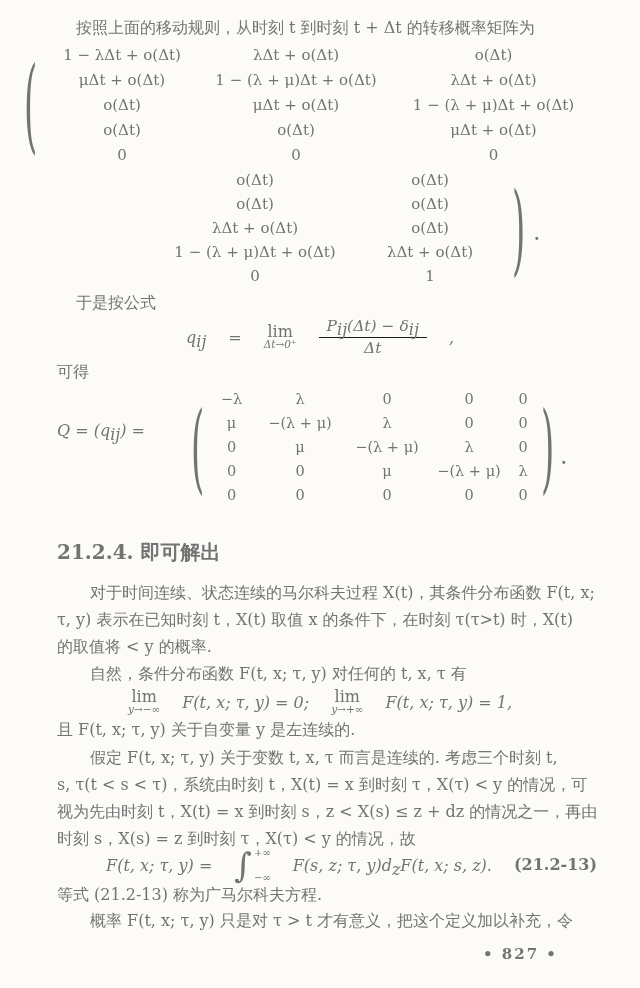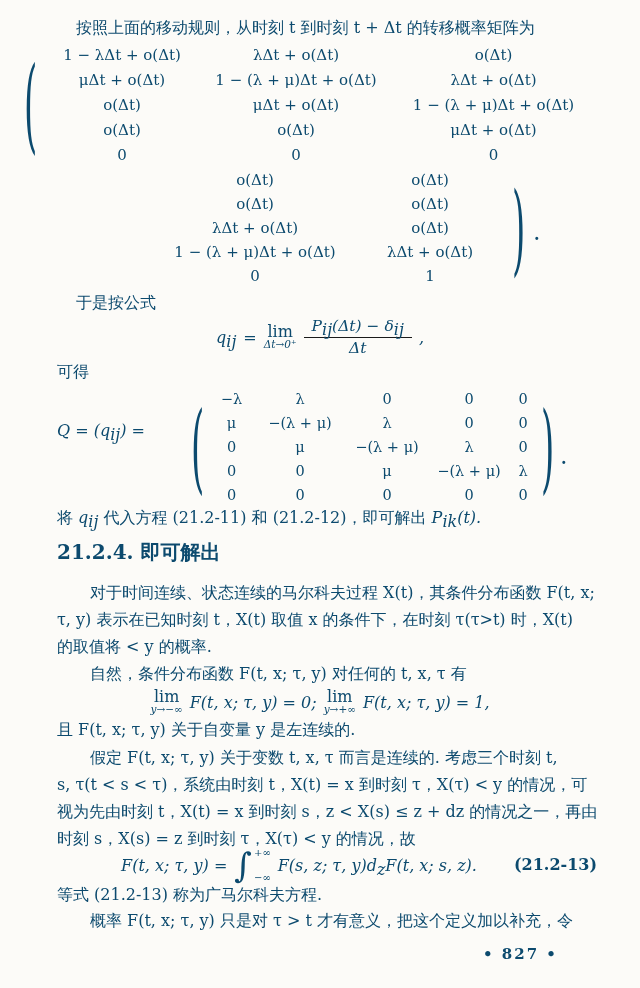--- a/index.html
+++ b/index.html
@@ -1,31 +1,31 @@
 <!DOCTYPE html>
 <html><head>
 <meta charset="utf-8">
 <style>
   html,body{margin:0;padding:0;background:#e8e6e0;}
   .page{
     position:relative;width:640px;height:988px;margin:0 auto;
-    background:#fcfbf8;color:#0c4a6e;overflow:hidden;
+    background:#fcfbf8;color:#737373;overflow:hidden;
     font-family:"DejaVu Serif","Liberation Serif",serif;
   }
   .line{position:absolute;font-size:16px;line-height:22px;white-space:nowrap;}
   .math{font-style:italic;}
   sub{font-size:16px;font-style:italic;line-height:0;}
   .mgrid{position:absolute;display:grid;align-items:center;justify-items:center;
          font-size:15px;white-space:nowrap;}
   .p1{grid-template-columns:168px 180px 215px;grid-auto-rows:25px;}
   .p2{grid-template-columns:190px 160px;grid-auto-rows:24px;}
   .pq{grid-template-columns:53px 84px 90px 74px 34px;grid-auto-rows:24px;font-size:14.5px;}
   .bigparen{position:absolute;font-size:34px;line-height:1;transform-origin:50% 50%;font-style:normal;}
   .eqrow{position:absolute;left:0;width:640px;display:flex;justify-content:center;
-         align-items:center;gap:7px;font-size:16px;white-space:nowrap;}
+         align-items:center;gap:22px;font-size:16px;white-space:nowrap;}
   .limstack{display:inline-flex;flex-direction:column;align-items:center;line-height:1.05;font-style:normal;}
   .limsub{font-size:10.5px;font-style:italic;margin-top:-1px;}
   .frac{display:inline-flex;flex-direction:column;align-items:center;font-size:15.5px;}
   .num{border-bottom:1.4px solid #1a1a1a;padding:0 8px 2px;}
   .den{padding-top:1px;}
   .intwrap{display:inline-flex;align-items:center;}
   .intsign{font-size:34px;line-height:.9;font-style:normal;}
   .intlims{display:inline-flex;flex-direction:column;justify-content:space-between;height:36px;
            font-size:10px;font-style:italic;margin-left:2px;}
   .heading{position:absolute;font-size:20px;font-weight:bold;white-space:nowrap;}
@@ -116,21 +116,20 @@
     <span>λ</span>
     <span>0</span>
     <span>0</span>
     <span>0</span>
     <span>0</span>
     <span>0</span>
   </div>
   <span class="bigparen" style="left:541px;top:430px;transform:scaleY(2.85)">)</span>
   <span class="line bold" style="left:561px;top:448px">.</span>
 
-  <div class="line" style="left:57px;top:507px"><span>将 </span><span class="math">q</span><sub>ij</sub><span> 代入方程 (21.2-11) 和 (21.2-12)，即可解出 </span><span class="math">P</span><sub>ik</sub><span class="math">(t).</span></div>
 
   <div class="heading" style="left:57px;top:539px">21.2.4. 即可解出</div>
 
   <div class="line" style="left:90px;top:582px">对于时间连续、状态连续的马尔科夫过程 X(t)，其条件分布函数 F(t, x;</div>
   <div class="line" style="left:57px;top:609px">τ, y) 表示在已知时刻 t，X(t) 取值 x 的条件下，在时刻 τ(τ&gt;t) 时，X(t)</div>
   <div class="line" style="left:57px;top:636px">的取值将 &lt; y 的概率.</div>
 
   <div class="line" style="left:90px;top:663px">自然，条件分布函数 F(t, x; τ, y) 对任何的 t, x, τ 有</div>
 
   <div class="eqrow" style="top:686px;height:32px">

